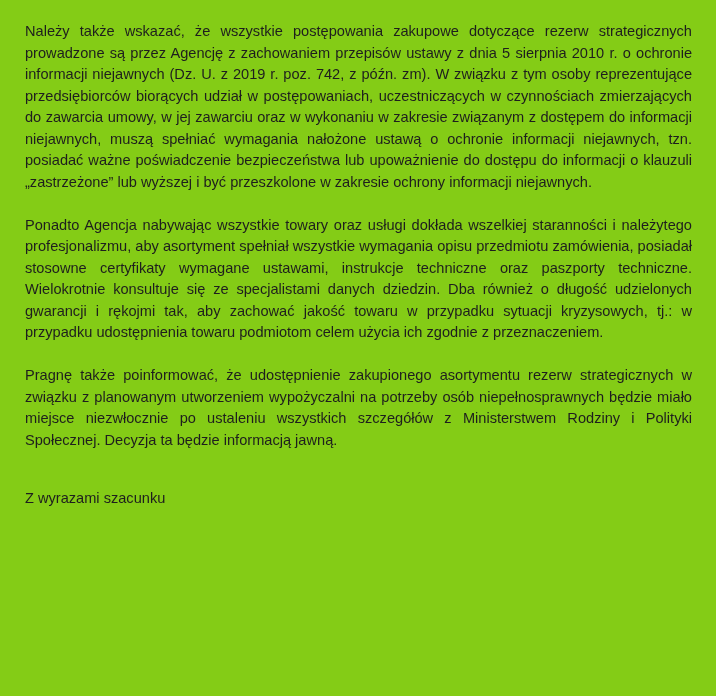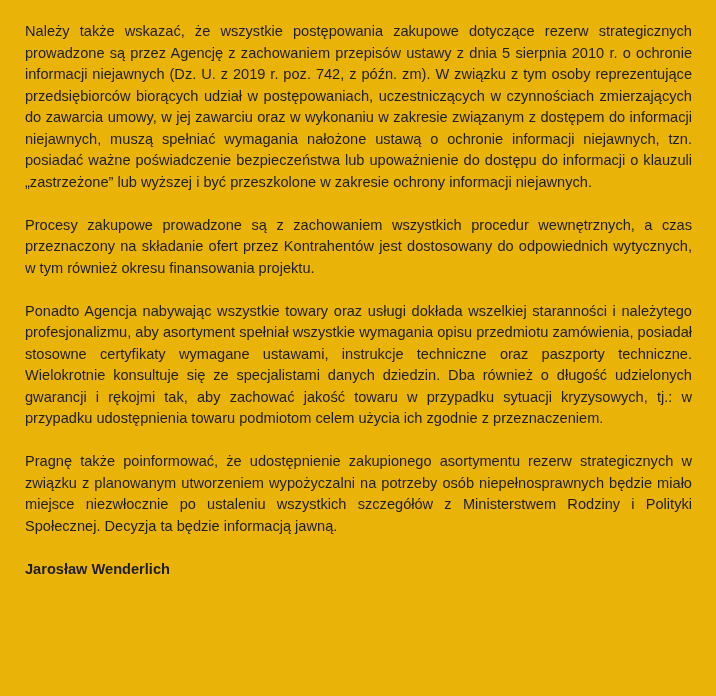--- a/index.html
+++ b/index.html
@@ -5,21 +5,21 @@
   html, body {
     margin: 0;
     padding: 0;
     background: #ffffff;
   }
   .page {
     position: relative;
     width: 716px;
     height: 696px;
     box-sizing: border-box;
-    background: #eab308;
+    background: #84cc16;
     padding: 21px 24px 10px 25px;
     font-family: "Liberation Sans", "DejaVu Sans", sans-serif;
     font-size: 14.6px;
     line-height: 21.5px;
     color: #1e1e1e;
     overflow: hidden;
   }
   .para {
     margin: 0 0 21.5px 0;
     text-align: justify;
@@ -37,22 +37,21 @@
     margin: 0;
     font-style: italic;
   }
 </style>
 </head>
 <body>
 
 <div class="page">
   <p class="para">Należy także wskazać, że wszystkie postępowania zakupowe dotyczące rezerw strategicznych prowadzone są przez Agencję z zachowaniem przepisów ustawy z dnia 5 sierpnia 2010 r. o ochronie informacji niejawnych (Dz. U. z 2019 r. poz. 742, z późn. zm). W związku z tym osoby reprezentujące przedsiębiorców biorących udział w postępowaniach, uczestniczących w czynnościach zmierzających do zawarcia umowy, w jej zawarciu oraz w wykonaniu w zakresie związanym z dostępem do informacji niejawnych, muszą spełniać wymagania nałożone ustawą o ochronie informacji niejawnych, tzn. posiadać ważne poświadczenie bezpieczeństwa lub upoważnienie do dostępu do informacji o klauzuli „zastrzeżone” lub wyższej i być przeszkolone w zakresie ochrony informacji niejawnych.</p>
 
-  <p class="para">Procesy zakupowe prowadzone są z zachowaniem wszystkich procedur wewnętrznych, a czas przeznaczony na składanie ofert przez Kontrahentów jest dostosowany do odpowiednich wytycznych, w tym również okresu finansowania projektu.</p>
 
   <p class="para">Ponadto Agencja nabywając wszystkie towary oraz usługi dokłada wszelkiej staranności i należytego profesjonalizmu, aby asortyment spełniał wszystkie wymagania opisu przedmiotu zamówienia, posiadał stosowne certyfikaty wymagane ustawami, instrukcje techniczne oraz paszporty techniczne. Wielokrotnie konsultuje się ze specjalistami danych dziedzin. Dba również o długość udzielonych gwarancji i rękojmi tak, aby zachować jakość towaru w przypadku sytuacji kryzysowych, tj.: w przypadku udostępnienia towaru podmiotom celem użycia ich zgodnie z przeznaczeniem.</p>
 
   <p class="para">Pragnę także poinformować, że udostępnienie zakupionego asortymentu rezerw strategicznych w związku z planowanym utworzeniem wypożyczalni na potrzeby osób niepełnosprawnych będzie miało miejsce niezwłocznie po ustaleniu wszystkich szczegółów z Ministerstwem Rodziny i Polityki Społecznej. Decyzja ta będzie informacją jawną.</p>
 
+  <p class="closing">Z wyrazami szacunku</p>
 
-  <p class="sig-name">Jarosław Wenderlich</p>
 
 </div>
 
 </body></html>

